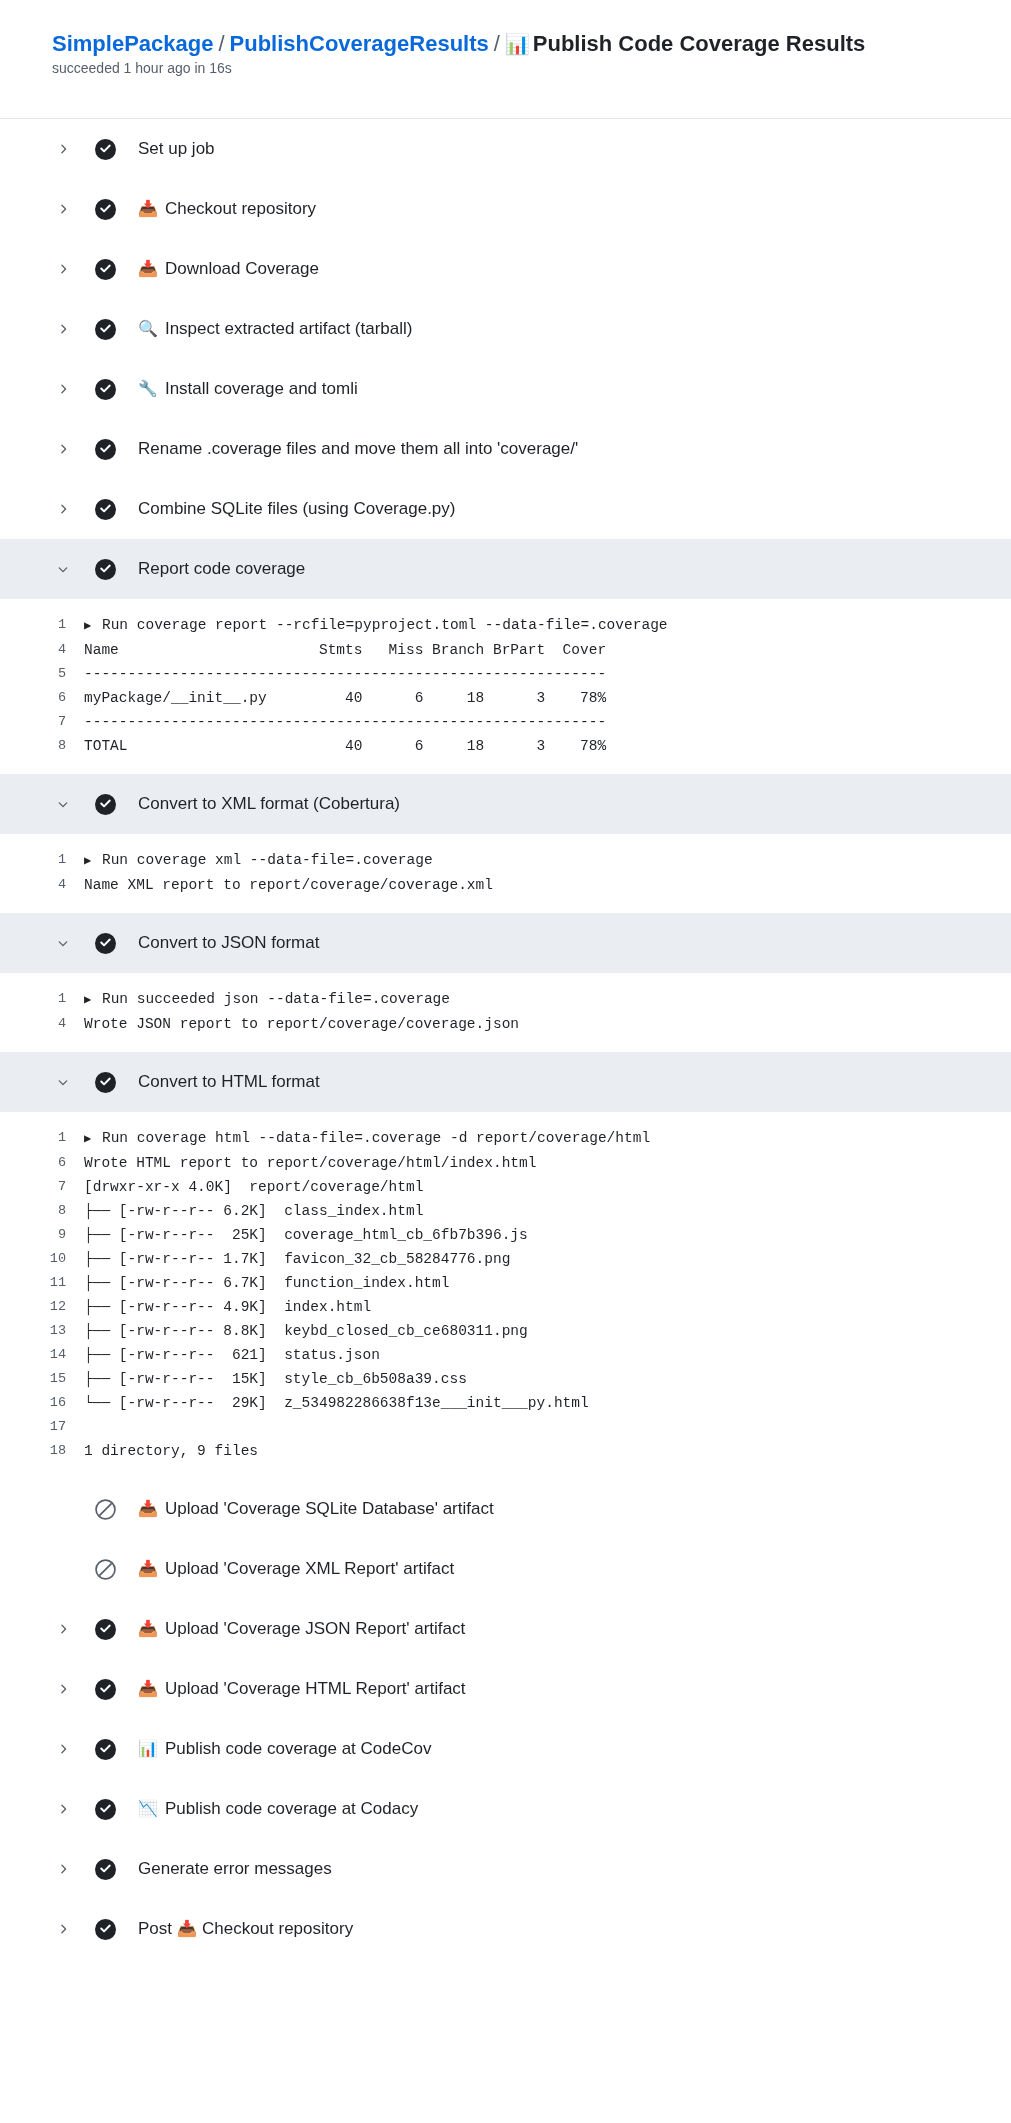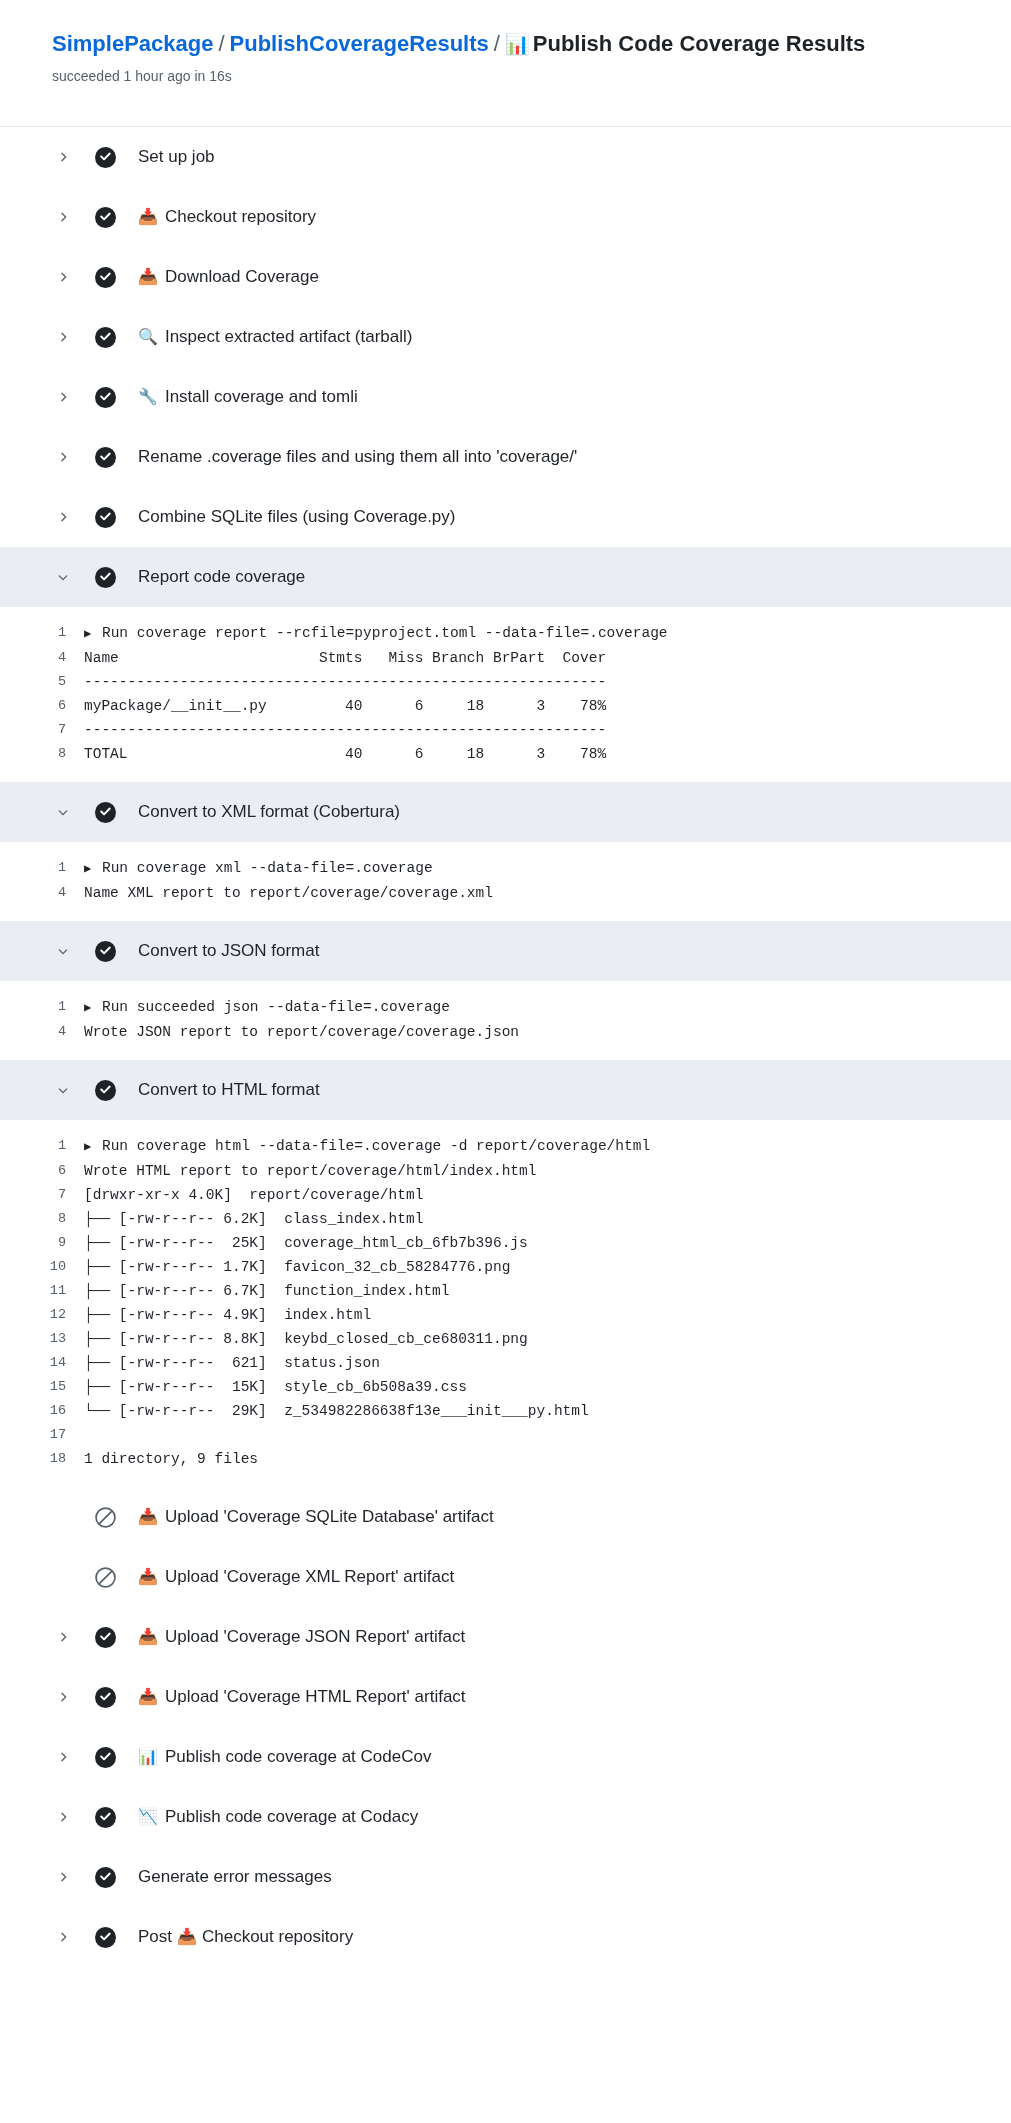--- a/index.html
+++ b/index.html
@@ -37,21 +37,20 @@
   }
   .breadcrumb .current {
     color: #1f2328;
     font-weight: 600;
   }
   .breadcrumb .emoji {
     font-size: 20px;
     padding-right: 3px;
   }
   .subtitle {
-    margin-top: 8px;
     font-size: 14px;
     line-height: 20px;
     color: #57606a;
   }
   
   .steps {
     padding: 0;
   }
   .step-row {
     display: flex;
@@ -240,21 +239,21 @@
             <path fill="#57606a" d="M6.22 3.22a.75.75 0 0 1 1.06 0l4.25 4.25a.75.75 0 0 1 0 1.06L7.28 12.78a.75.75 0 1 1-1.06-1.06L9.94 8 6.22 4.28a.75.75 0 0 1 0-1.06Z"></path>
           </svg>
         </div>
         <div class="status">
           <svg width="21" height="21" viewBox="0 0 16 16" aria-hidden="true">
             <circle cx="8" cy="8" r="8" fill="#1f2328"></circle>
             <path fill="#ffffff" d="M11.78 5.53a.75.75 0 0 0-1.06-1.06L6.9 8.29 5.28 6.67a.75.75 0 1 0-1.06 1.06l2.15 2.15a.75.75 0 0 0 1.06 0l4.35-4.35Z"></path>
           </svg>
         </div>
         <div class="step-label">
-          <span>Rename .coverage files and using them all into 'coverage/'</span>
+          <span>Rename .coverage files and move them all into 'coverage/'</span>
         </div>
       </div>
       <div class="step-row">
         <div class="chev">
           <svg width="14" height="14" viewBox="0 0 16 16" aria-hidden="true">
             <path fill="#57606a" d="M6.22 3.22a.75.75 0 0 1 1.06 0l4.25 4.25a.75.75 0 0 1 0 1.06L7.28 12.78a.75.75 0 1 1-1.06-1.06L9.94 8 6.22 4.28a.75.75 0 0 1 0-1.06Z"></path>
           </svg>
         </div>
         <div class="status">
           <svg width="21" height="21" viewBox="0 0 16 16" aria-hidden="true">

